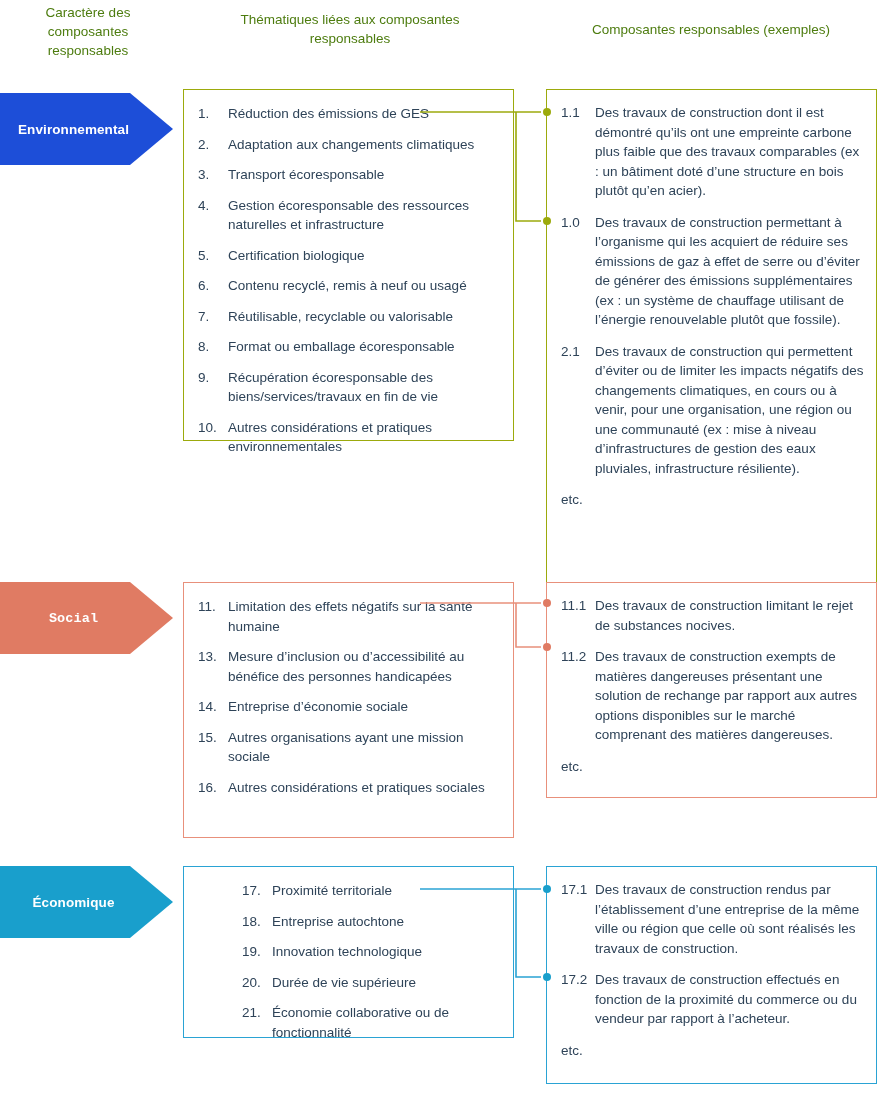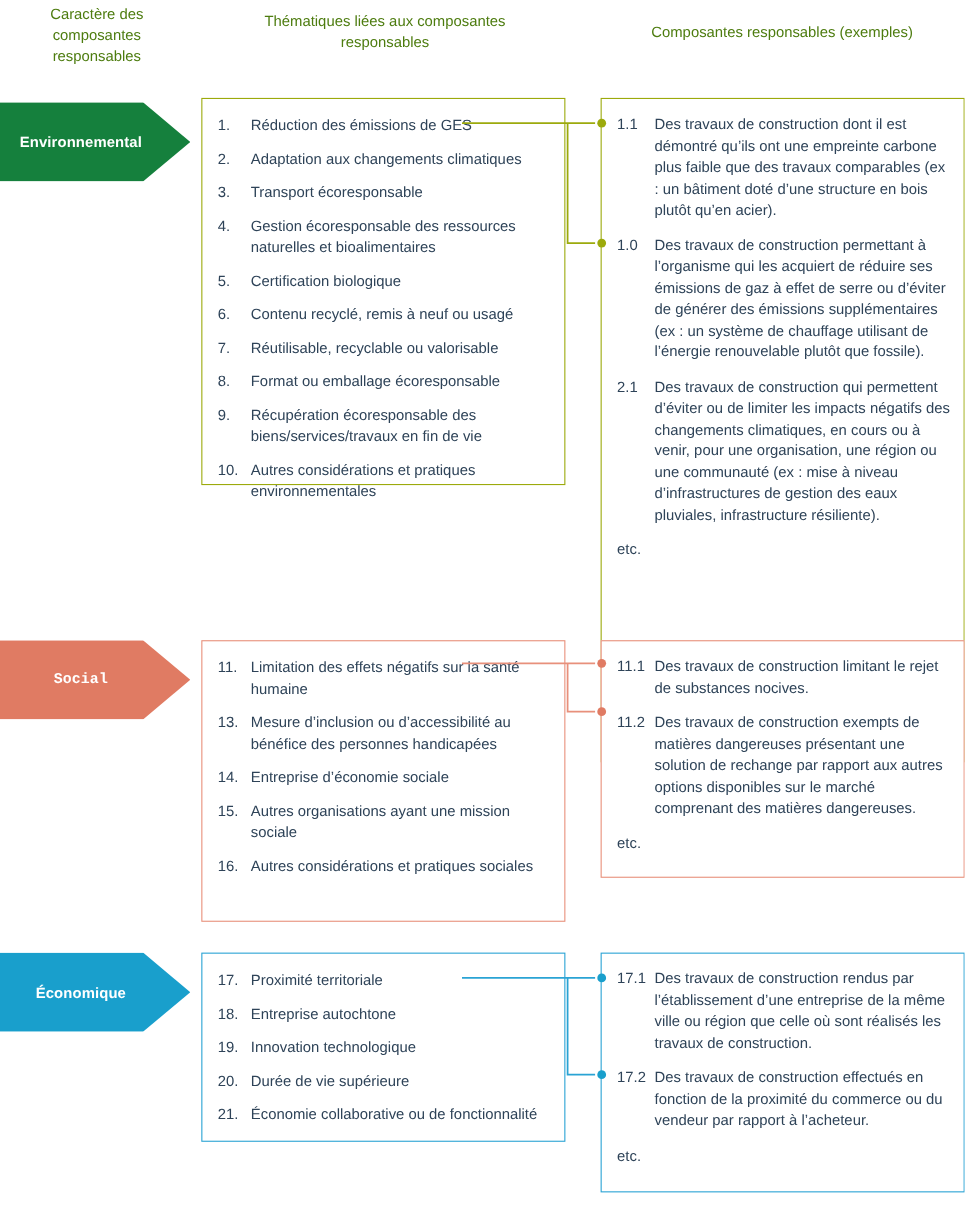--- a/index.html
+++ b/index.html
@@ -61,39 +61,39 @@
     padding-right: 26px;
     clip-path: polygon(0 0, 130px 0, 173px 50%, 130px 100%, 0 100%);
   }
   .chevron-label {
     color: #ffffff;
     font-size: 13.5px;
     font-weight: 700;
     letter-spacing: 0.1px;
     white-space: nowrap;
   }
-  .sec-env .chevron { top: 5px;  background: #15803d; }
+  .sec-env .chevron { top: 5px;  background: #1d4ed8; }
   .sec-soc .chevron { top: 0px;  background: #E07B63; font-family: Liberation Mono, monospace; }
   .sec-eco .chevron { top: 0px;  background: #199FCC; }
 
   
   .box {
     position: absolute;
     box-sizing: border-box;
     background: #ffffff;
     border: 1.4px solid #9CAA0C;
   }
   .box.left  { left: 183px; width: 331px; }
   .box.right { left: 546px; width: 331px; }
 
   .sec-env .box.left  { top: 1px;  height: 352px; }
   .sec-env .box.right { top: 1px;  height: 604px; }
   .sec-soc .box.left  { top: 0px;  height: 256px; }
   .sec-soc .box.right { top: 0px;  height: 216px; }
-  .sec-eco .box.left  { top: 0px;  height: 172px; }
+  .sec-eco .box.left  { top: 0px;  height: 172px; padding-left: 44px; }
   .sec-eco .box.right { top: 0px;  height: 218px; }
 
   .sec-soc .box { border-color: #E8907B; }
   .sec-eco .box { border-color: #2AA3D4; }
 
   
   .nlist {
     list-style: none;
     margin: 0;
     padding: 14px 14px 10px 14px;
@@ -179,21 +179,21 @@
       <li class="nitem">
         <span class="num">2.</span>
         <span class="txt">Adaptation aux changements climatiques</span>
       </li>
       <li class="nitem">
         <span class="num">3.</span>
         <span class="txt">Transport écoresponsable</span>
       </li>
       <li class="nitem">
         <span class="num">4.</span>
-        <span class="txt">Gestion écoresponsable des ressources naturelles et bioalimentaires</span>
+        <span class="txt">Gestion écoresponsable des ressources naturelles et infrastructure</span>
       </li>
       <li class="nitem">
         <span class="num">5.</span>
         <span class="txt">Certification biologique</span>
       </li>
       <li class="nitem">
         <span class="num">6.</span>
         <span class="txt">Contenu recyclé, remis à neuf ou usagé</span>
       </li>
       <li class="nitem">

